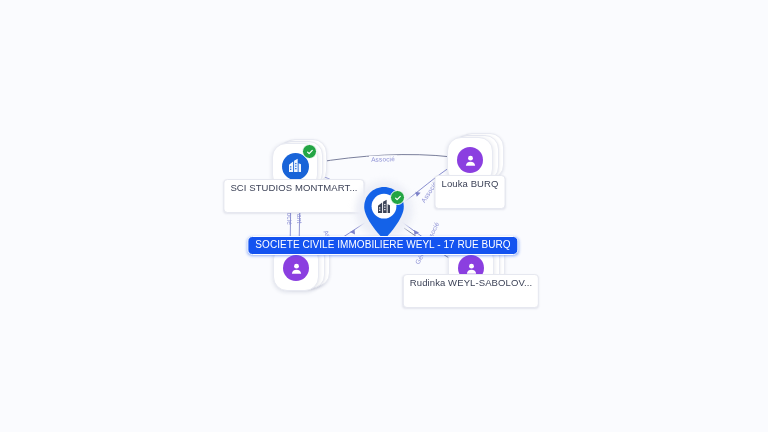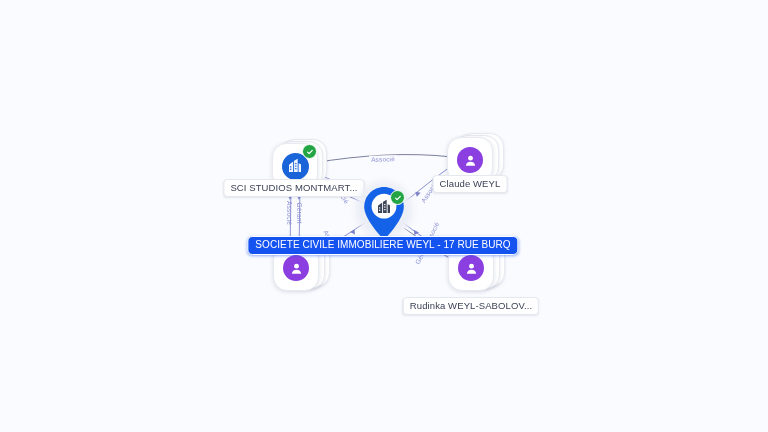--- a/index.html
+++ b/index.html
@@ -98,21 +98,21 @@
     height: 14px;
   }
 
   
   .node-label {
     position: absolute;
     transform: translate(-50%, 0);
     background: #ffffff;
     border: 1px solid #e6e8f0;
     border-radius: 4px;
-    padding: 2px 6px 3px 6px;
+    padding: 2px 6px 19px 6px;
     font-size: 9.5px;
     line-height: 11px;
     color: #3c4257;
     white-space: nowrap;
     box-shadow: 0 1px 2px rgba(30,40,90,.10);
     letter-spacing: .1px;
   }
   #main-label {
     position: absolute;
     transform: translate(-50%, 0);
@@ -224,21 +224,21 @@
     <div class="node-stack" style="width:44px;height:44px;left:6px;top:-2px;"></div>
     <div class="node-card">
       <div class="avatar-circle" style="background:#8b3fe0;">
         <svg width="15" height="15" viewBox="0 0 24 24" fill="#ffffff">
           <circle cx="12" cy="8.2" r="3.9"></circle>
           <path d="M4.6 20.4c0-4.1 3.3-6.6 7.4-6.6s7.4 2.5 7.4 6.6z"></path>
         </svg>
       </div>
     </div>
   </div>
-  <div class="node-label" style="left:470px; top:175px;">Claude WEYL</div>
+  <div class="node-label" style="left:470px; top:175px;">Louka BURQ</div>
 
   <div class="node" style="left:296px; top:268px;">
     <div class="node-stack" style="width:44px;height:44px;left:11px;top:-4px;"></div>
     <div class="node-stack" style="width:44px;height:44px;left:6px;top:-2px;"></div>
     <div class="node-card">
       <div class="avatar-circle" style="background:#8b3fe0;">
         <svg width="15" height="15" viewBox="0 0 24 24" fill="#ffffff">
           <circle cx="12" cy="8.2" r="3.9"></circle>
           <path d="M4.6 20.4c0-4.1 3.3-6.6 7.4-6.6s7.4 2.5 7.4 6.6z"></path>
         </svg>
@@ -251,21 +251,21 @@
     <div class="node-stack" style="width:44px;height:44px;left:6px;top:-2px;"></div>
     <div class="node-card">
       <div class="avatar-circle" style="background:#8b3fe0;">
         <svg width="15" height="15" viewBox="0 0 24 24" fill="#ffffff">
           <circle cx="12" cy="8.2" r="3.9"></circle>
           <path d="M4.6 20.4c0-4.1 3.3-6.6 7.4-6.6s7.4 2.5 7.4 6.6z"></path>
         </svg>
       </div>
     </div>
   </div>
-  <div class="node-label" style="left:471px; top:297px;">Rudinka WEYL-SABOLOV...</div>
+  <div class="node-label" style="left:471px; top:274px;">Rudinka WEYL-SABOLOV...</div>
 
   <div id="center-node" style="left:384px; top:212px;">
     <div class="pin-halo"></div>
     <svg class="pin-shape" width="54" height="58" viewBox="0 0 54 58">
       <path d="M27 4 C16 4 7.2 12.8 7.2 23.8 C7.2 34 18.5 47.5 24.4 54.1 C25.8 55.6 28.2 55.6 29.6 54.1 C35.5 47.5 46.8 34 46.8 23.8 C46.8 12.8 38 4 27 4 Z" fill="#1462e8"></path>
       <circle cx="27" cy="23.2" r="12.4" fill="#ffffff"></circle>
     </svg>
     <svg style="position:absolute; left:19px; top:16px;" width="16" height="16" viewBox="0 0 24 24" fill="#3b4356">
       <path d="M3 21V10.2L9.2 5.4V21H3zM10.6 21V4.2L16 1v20h-5.4zM17.4 21V7.8L21 9.4V21h-3.6z"></path>
       <rect x="4.6" y="12.4" width="1.9" height="1.9" fill="#ffffff"></rect>

